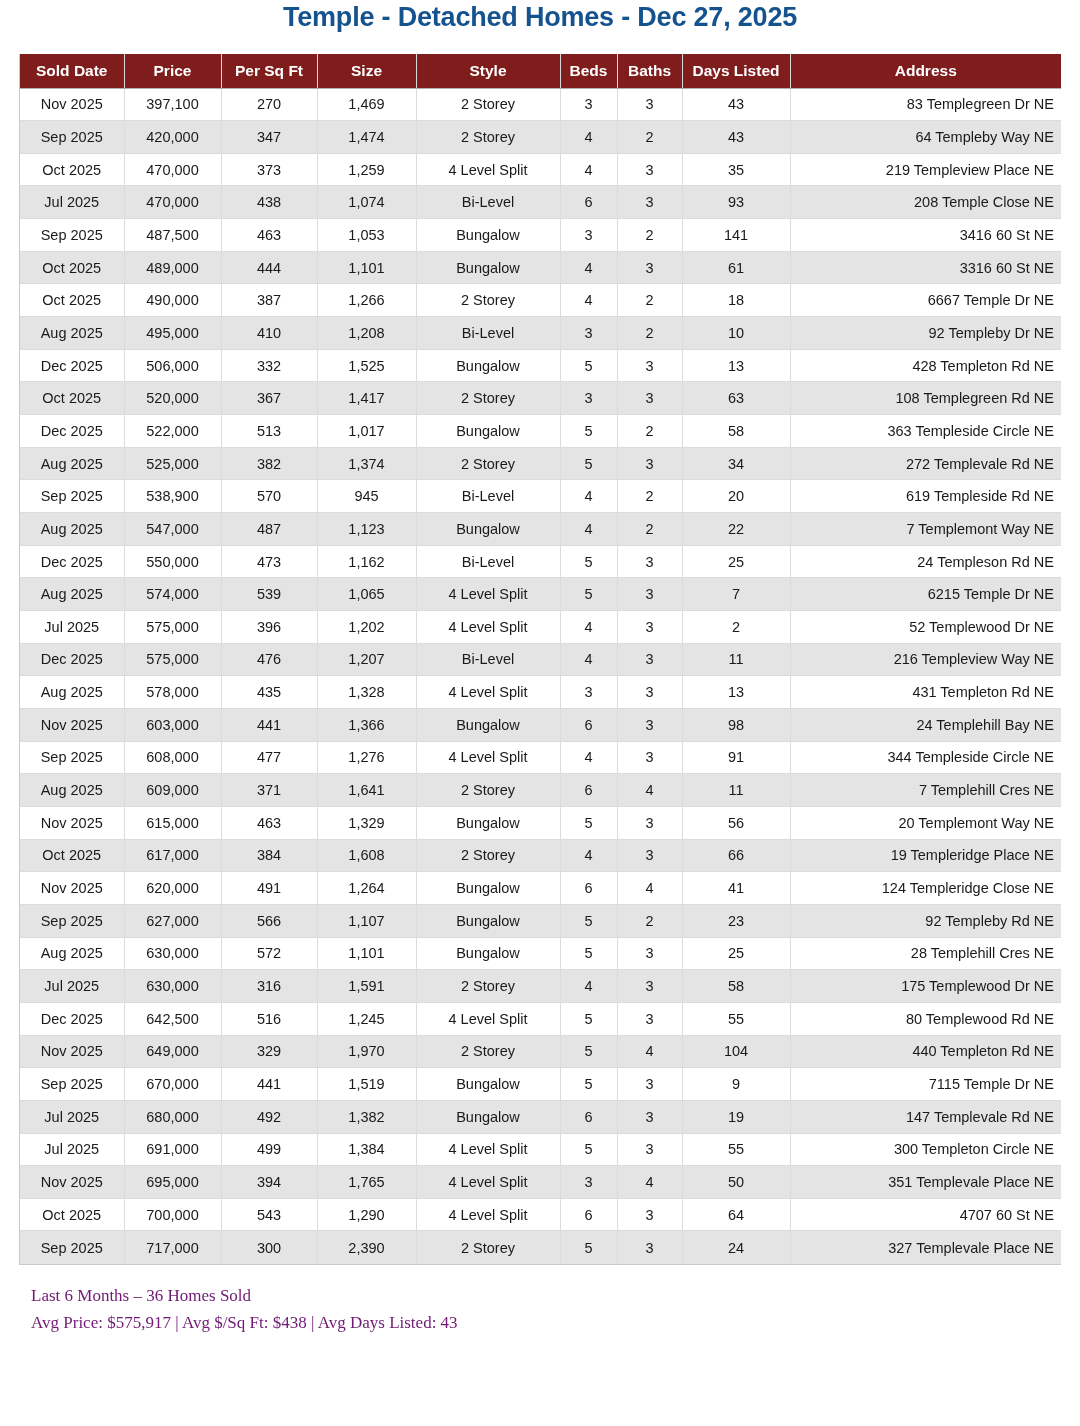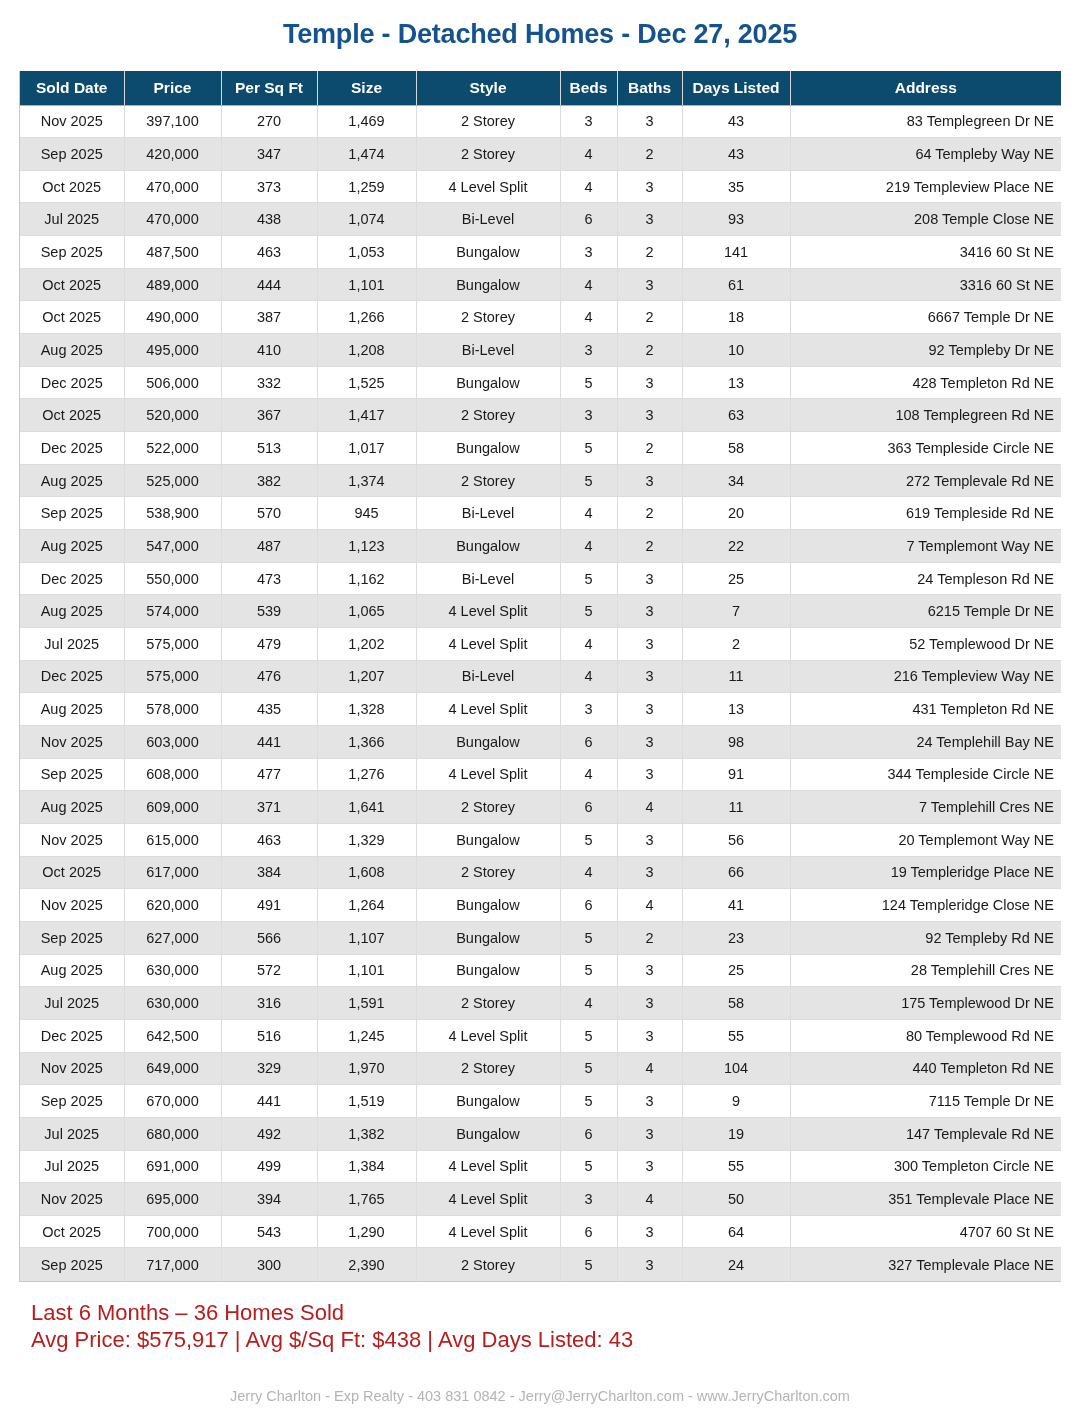--- a/index.html
+++ b/index.html
@@ -19,37 +19,36 @@
     width: 1080px;
     height: 1426px;
     box-sizing: border-box;
   }
   .title {
     text-align: center;
     font-size: 27px;
     font-weight: bold;
     color: #15538F;
     letter-spacing: -0.2px;
-    padding-top: 17px;
     line-height: 34px;
   }
   .table-wrap {
     margin: 20px 19px 0 19px;
     border: 1px solid #c8c8c8;
     border-top: none;
     box-sizing: border-box;
   }
   table.sales {
     width: 100%;
     border-collapse: collapse;
     table-layout: fixed;
     font-size: 14.5px;
   }
   table.sales thead th {
-    background: #0c4a6e;
+    background: #7f1d1d;
     color: #ffffff;
     font-weight: bold;
     font-size: 15.5px;
     height: 34px;
     padding: 0 6px;
     border-right: 1px solid #d8d8d8;
     border-bottom: 1px solid #b0b0b0;
     box-sizing: border-box;
     white-space: nowrap;
     overflow: hidden;
@@ -87,23 +86,24 @@
   col.c-psf     { width: 96px; }
   col.c-size    { width: 99px; }
   col.c-style   { width: 144px; }
   col.c-beds    { width: 57px; }
   col.c-baths   { width: 65px; }
   col.c-days    { width: 108px; }
   col.c-addr    { width: 271px; }
 
   .summary {
     margin: 17px 0 0 31px;
-    font-size: 22px;
-    color: #b91c1c;
+    font-size: 17px;
+    color: #701a75;
     line-height: 27px;
+    font-family: Liberation Serif, serif;
   }
   .summary div {
     white-space: nowrap;
   }
   .contact {
     position: absolute;
     left: 0;
     right: 0;
     top: 1388px;
     text-align: center;
@@ -317,21 +317,21 @@
             <td>1,065</td>
             <td>4 Level Split</td>
             <td>5</td>
             <td>3</td>
             <td>7</td>
             <td>6215 Temple Dr NE</td>
           </tr>
           <tr>
             <td>Jul 2025</td>
             <td>575,000</td>
-            <td>479</td>
+            <td>396</td>
             <td>1,202</td>
             <td>4 Level Split</td>
             <td>4</td>
             <td>3</td>
             <td>2</td>
             <td>52 Templewood Dr NE</td>
           </tr>
           <tr>
             <td>Dec 2025</td>
             <td>575,000</td>
@@ -543,15 +543,14 @@
           </tr>
         </tbody>
     </table>
   </div>
 
   <div class="summary">
     <div>Last 6 Months – 36 Homes Sold</div>
     <div>Avg Price: $575,917 | Avg $/Sq Ft: $438 | Avg Days Listed: 43</div>
   </div>
 
-  <div class="contact">Jerry Charlton - Exp Realty - 403 831 0842 - Jerry@JerryCharlton.com - www.JerryCharlton.com</div>
 
 </div>
 
 </body></html>

